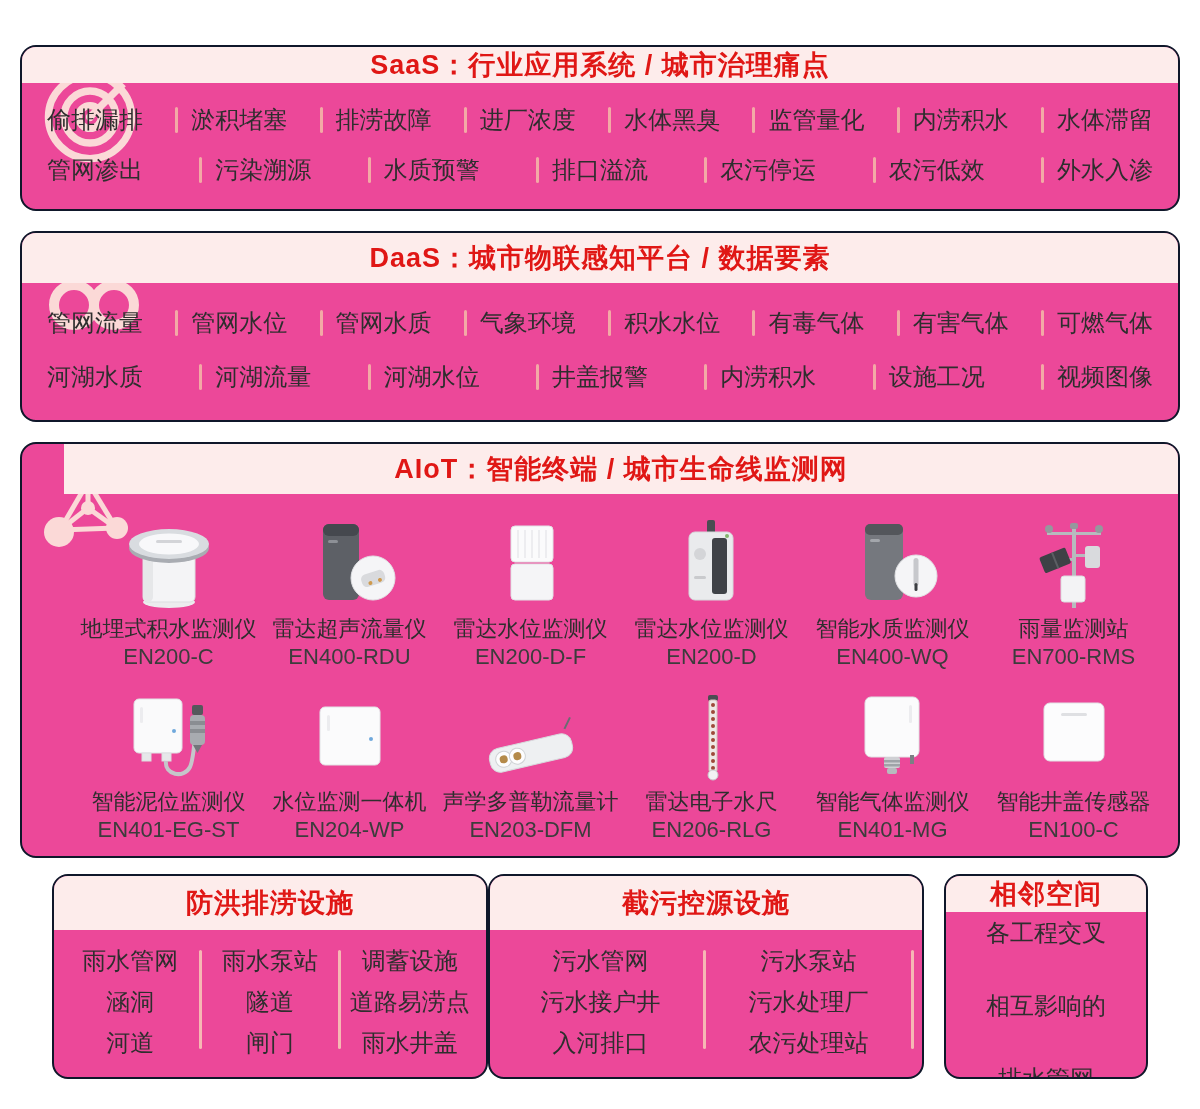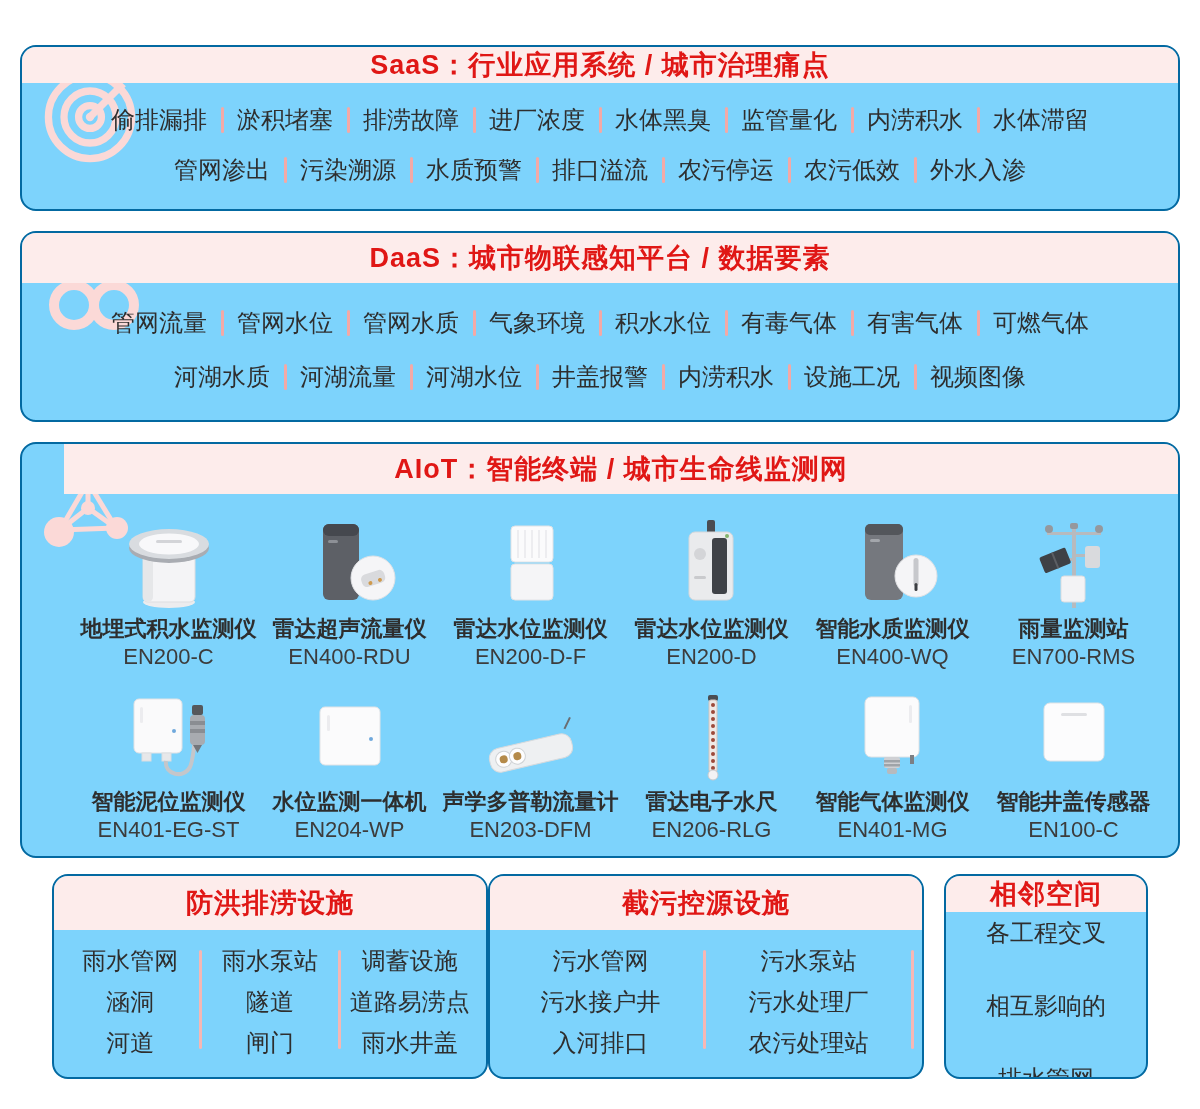--- a/index.html
+++ b/index.html
@@ -1,46 +1,46 @@
 <!DOCTYPE html>
 <html><head>
 <meta charset="utf-8">
 <style>
   * { margin:0; padding:0; box-sizing:border-box; }
   html,body { width:1200px; height:1109px; background:#ffffff; overflow:hidden;
               font-family:"Liberation Sans","DejaVu Sans",sans-serif; }
   .page { width:1200px; height:1109px; padding:45px 20px 30px; display:flex; flex-direction:column; }
 
-  .card { position:relative; width:1160px; background:#7dd3fc;
-          border:2px solid #0369a1; border-radius:16px; overflow:hidden; }
+  .card { position:relative; width:1160px; background:#ec4899;
+          border:2px solid #0f172a; border-radius:16px; overflow:hidden; }
   .card-head { position:relative; z-index:1; background:#fdeceb; text-align:center;
                height:50px; display:flex; align-items:center; justify-content:center; }
   .card-title { color:#e01715; font-size:27px; font-weight:700; letter-spacing:1px; }
 
   .wm { position:absolute; z-index:0; pointer-events:none; }
 
   
   .rows-body { position:relative; z-index:1; padding:12px 10px 14px; display:flex;
                flex-direction:column; justify-content:space-evenly; flex:1; }
-  .prow { display:flex; justify-content:center; align-items:center; height:50px; }
+  .prow { display:flex; justify-content:space-between; align-items:center; height:50px; }
   .pitem { position:relative; padding:0 15px; font-size:24px; font-weight:500; color:#2e2e2e; white-space:nowrap; }
   .pitem + .pitem::before { content:""; position:absolute; left:-1px; top:50%; transform:translateY(-50%);
                             width:3px; height:26px; background:#f3a9a6; border-radius:2px; }
 
   
   .card-saas { height:173px; display:flex; flex-direction:column; }
   .card-daas { height:200px; display:flex; flex-direction:column; }
   .card-aiot { height:435px; display:flex; flex-direction:column;padding-left:42px; }
   .gap1 { height:20px; flex:none; } .gap2 { height:20px; flex:none; } .gap3 { height:16px; flex:none; }
 
   .prod-grid { position:relative; z-index:1; flex:1; padding:6px 14px 10px;
                display:grid; grid-template-columns:repeat(6,1fr); grid-template-rows:1fr 1fr; }
   .prod { display:flex; flex-direction:column; align-items:center; justify-content:flex-end; padding:2px 0; }
   .p-icon { height:95px; display:flex; align-items:flex-end; justify-content:center; margin-bottom:4px; }
-  .p-name { font-size:22px; font-weight:700; color:#2e2e2e; line-height:29px; white-space:nowrap; }
+  .p-name { font-size:22px; font-weight:400; color:#2e2e2e; line-height:29px; white-space:nowrap; }
   .p-model { font-size:22px; color:#3c3c3c; line-height:28px; }
 
   
   .bottom-row { display:flex; justify-content:center; }
   .fac-card { height:205px; display:flex; flex-direction:column; }
   .fac-1, .fac-2 { width:436px; } .fac-3 { width:204px;margin-left:20px; }
   .fac-head { height:54px; }
   .fac-body { flex:1; display:flex; align-items:stretch; padding:10px 8px 14px; }
   .fac-col { flex:1; display:flex; flex-direction:column; justify-content:center; align-items:center; }
   .fac-item { font-size:24px; font-weight:500; color:#2e2e2e; line-height:41px; white-space:nowrap; }

